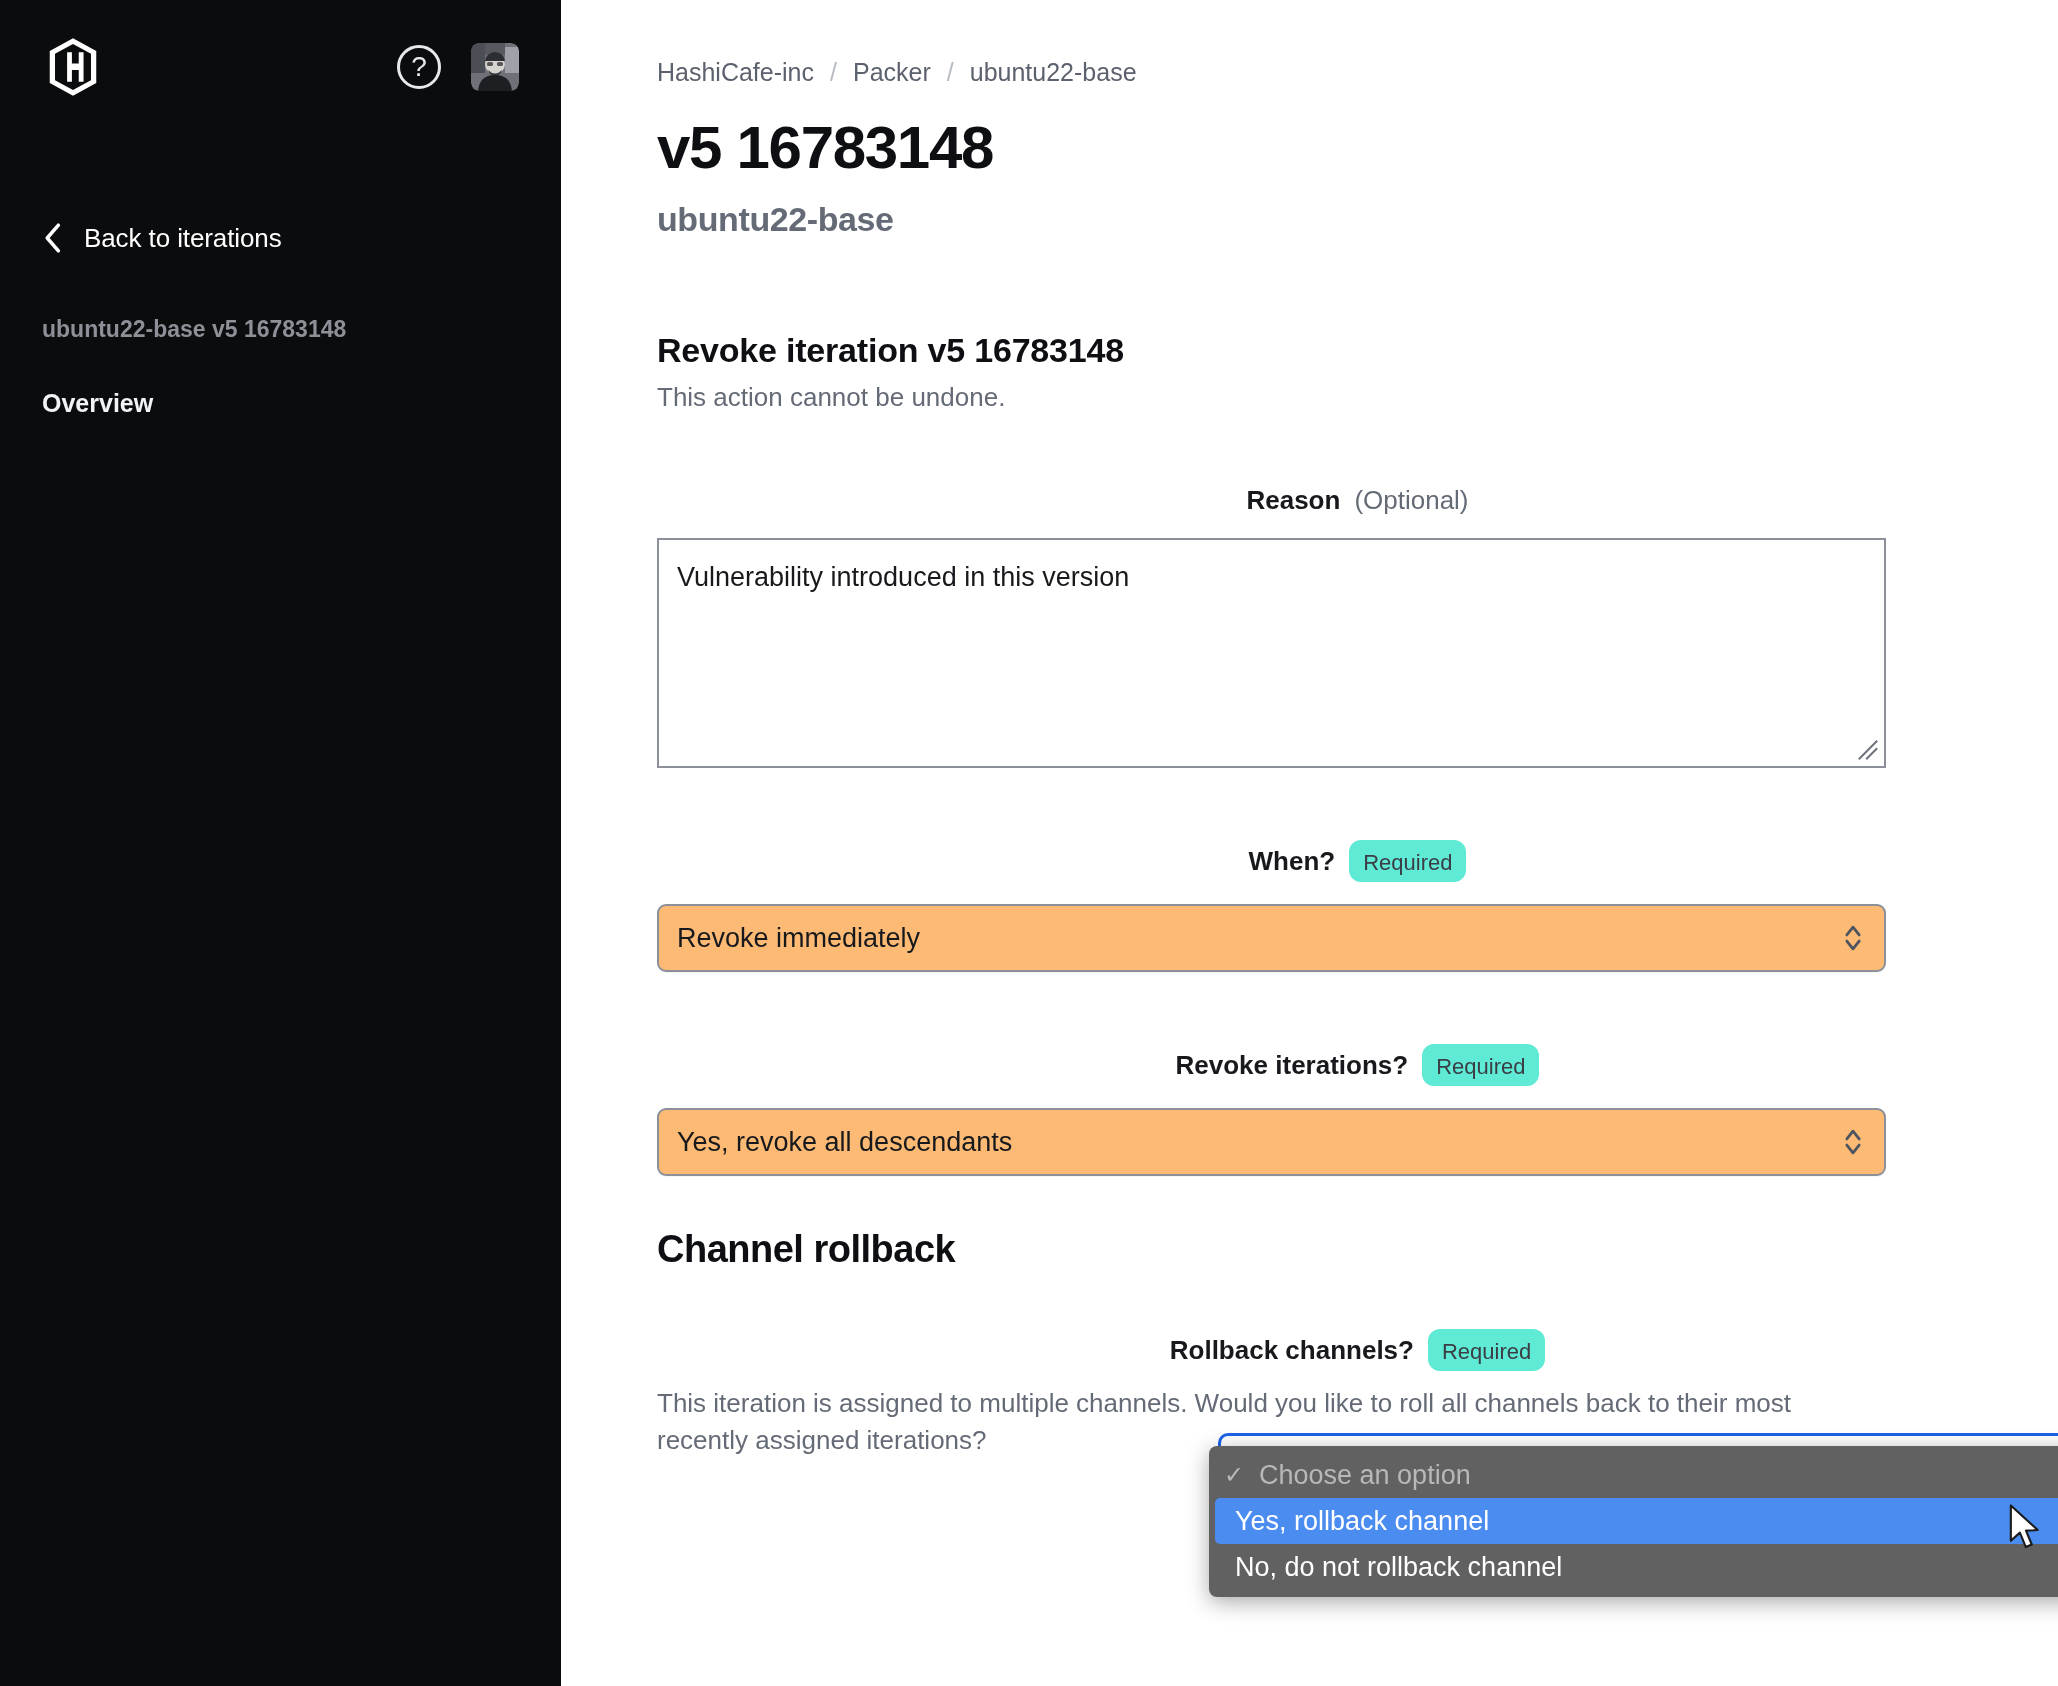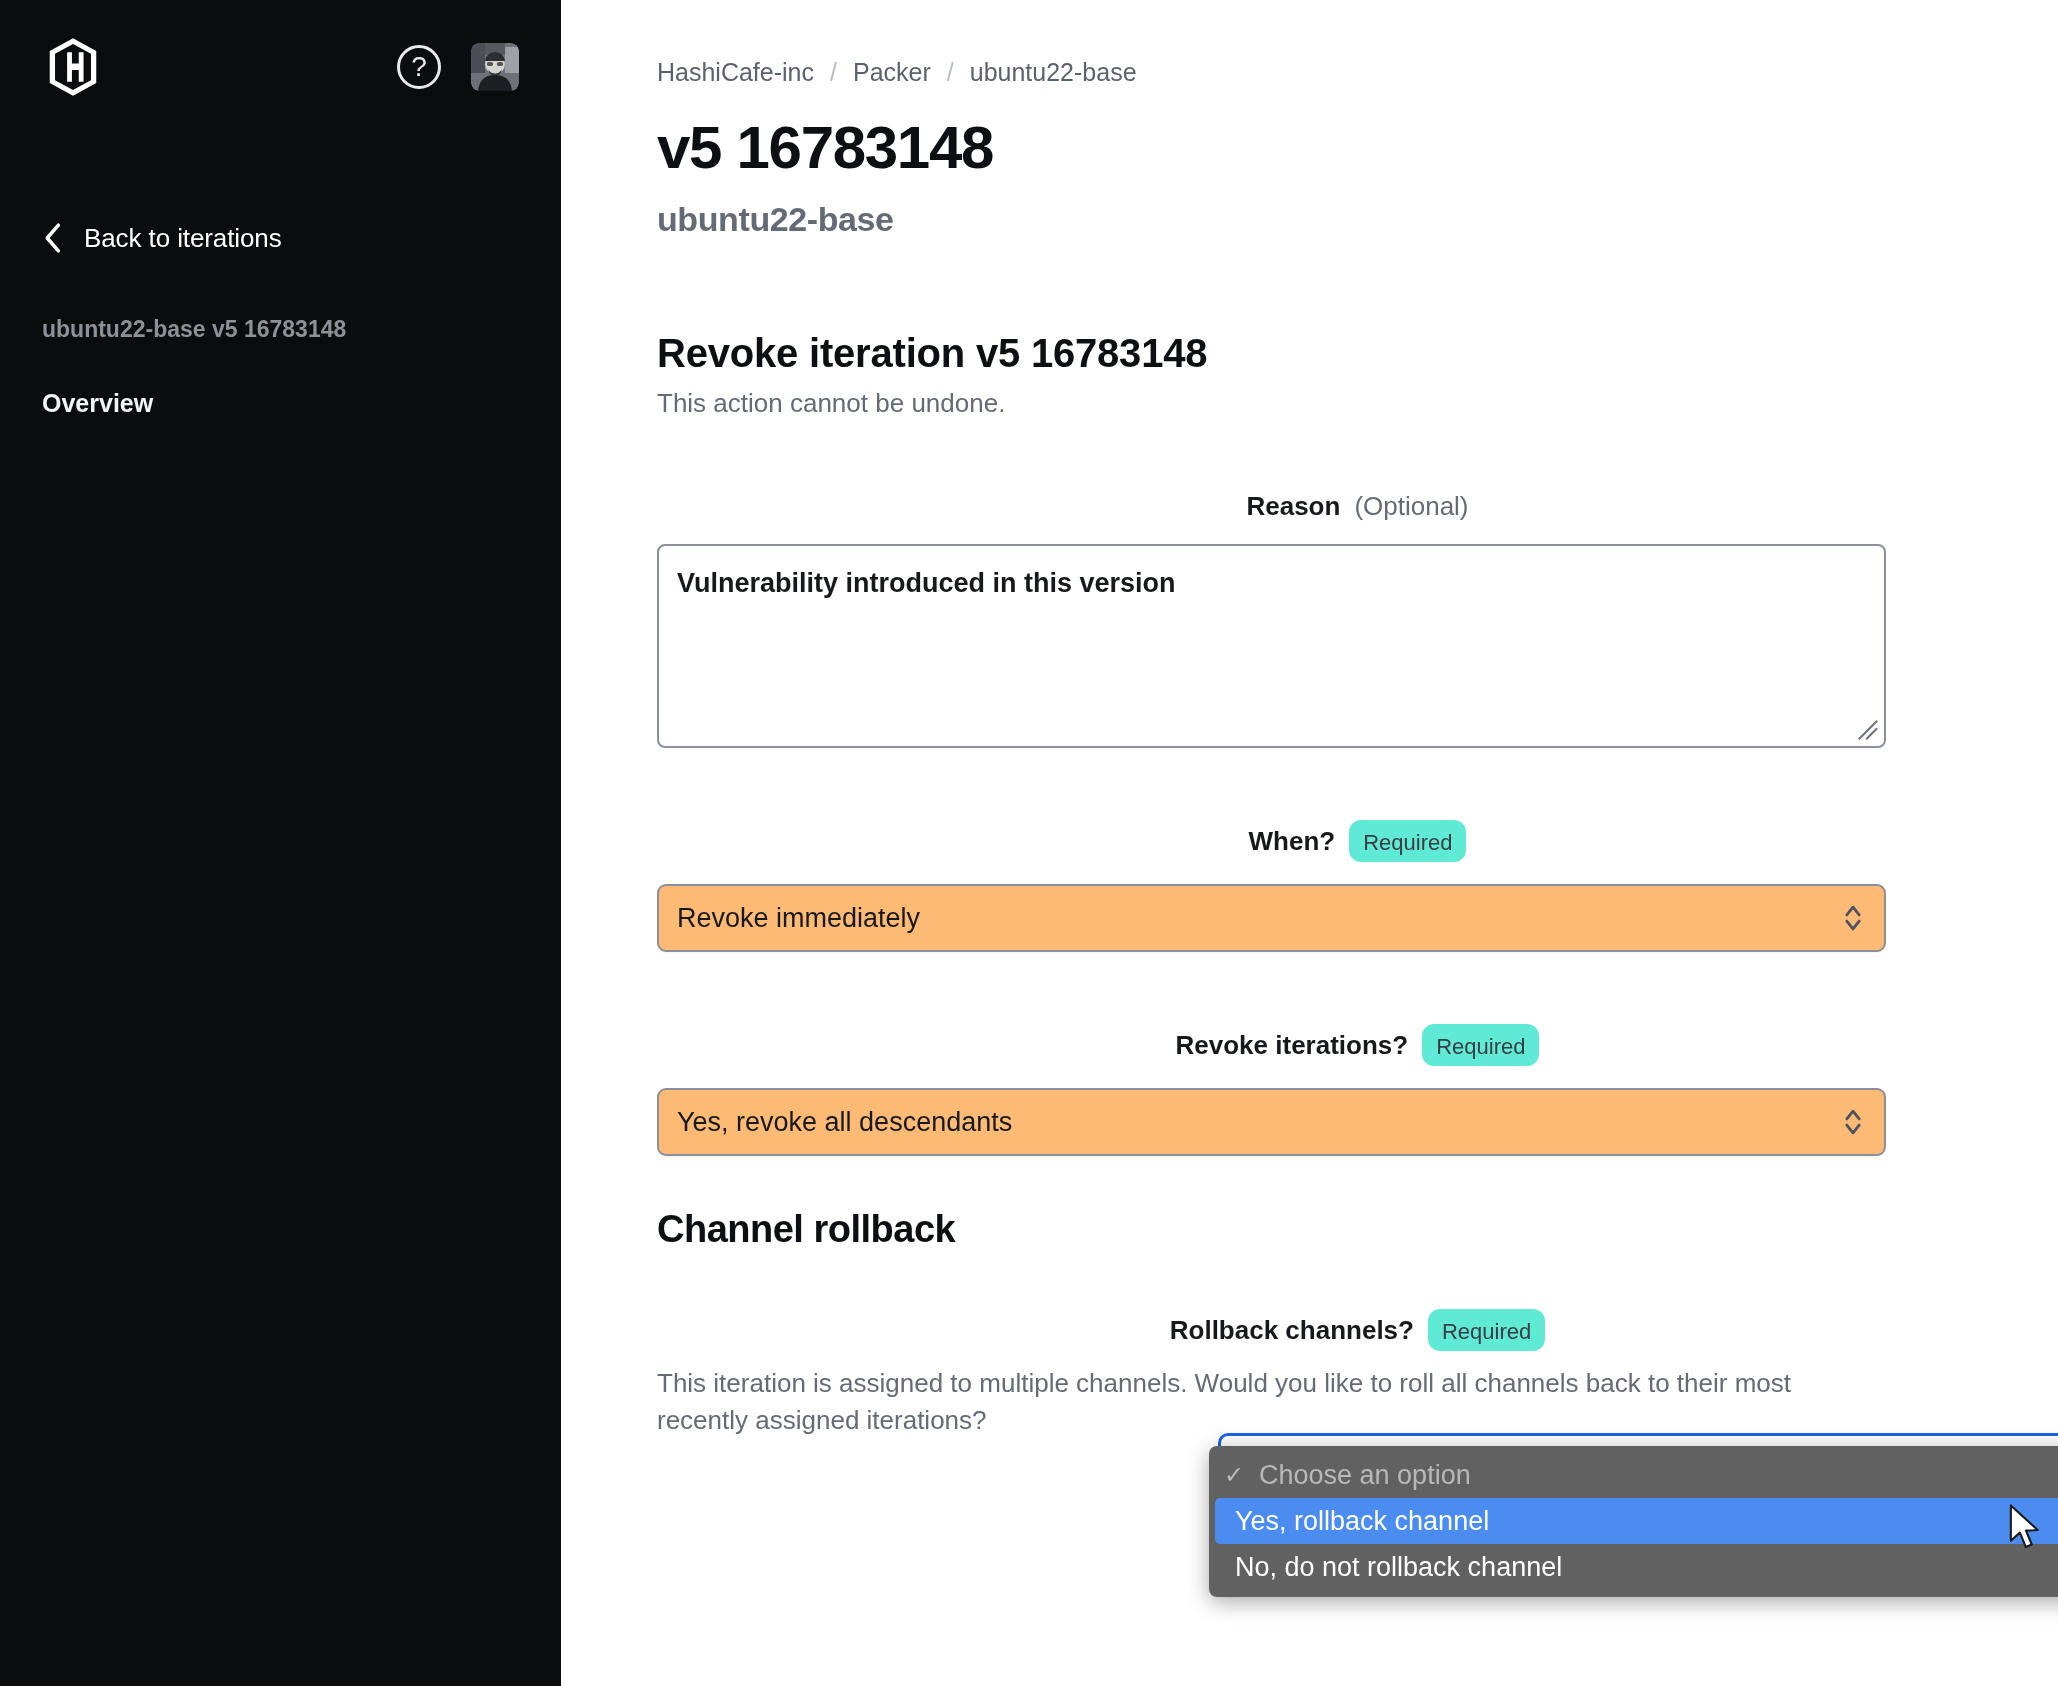--- a/index.html
+++ b/index.html
@@ -67,21 +67,21 @@
   .page-title {
     font-size: 60px; font-weight: 700; color: #0d0f12;
     margin-top: 26px; letter-spacing: -1.3px;
   }
   .page-subtitle {
     font-size: 34px; font-weight: 700; color: #656b76;
     margin-top: 18px; letter-spacing: -0.4px;
   }
 
   .section-h {
-    font-size: 40px; font-weight: 700; color: #0d0f12;
+    font-size: 34px; font-weight: 700; color: #0d0f12;
     margin-top: 92px; letter-spacing: -0.2px;
   }
   .section-sub {
     font-size: 26px; color: #656b76; margin-top: 12px;
   }
 
   .field { margin-top: 72px; }
   .field-label {
     font-size: 26px; font-weight: 700; color: #17191c;
     display: flex; align-items: center; gap: 14px; justify-content: center;
@@ -94,23 +94,23 @@
     padding: 12px 14px 8px 14px; border-radius: 12px;
     line-height: 1;
   }
   .field-help {
     font-size: 26px; color: #656b76; margin-top: 14px;
     max-width: 1220px; line-height: 1.42;
   }
 
   .textarea-box {
     margin-top: 22px;
-    width: 1229px; height: 204px;
-    border: 2px solid #8b909b; border-radius: 8px;
-    background: #fff; position: relative; font-weight: bold;
+    width: 1229px; height: 230px;
+    border: 2px solid #8b909b; border-radius: 0;
+    background: #fff; position: relative;
   }
   .textarea-box .ta-text {
     font-size: 27px; color: #17191c;
     padding: 22px 0 0 18px;
   }
   .resize-grip { position: absolute; right: 5px; bottom: 5px; width: 22px; height: 22px; }
 
   .select-box {
     margin-top: 22px;
     width: 1229px; height: 68px;

